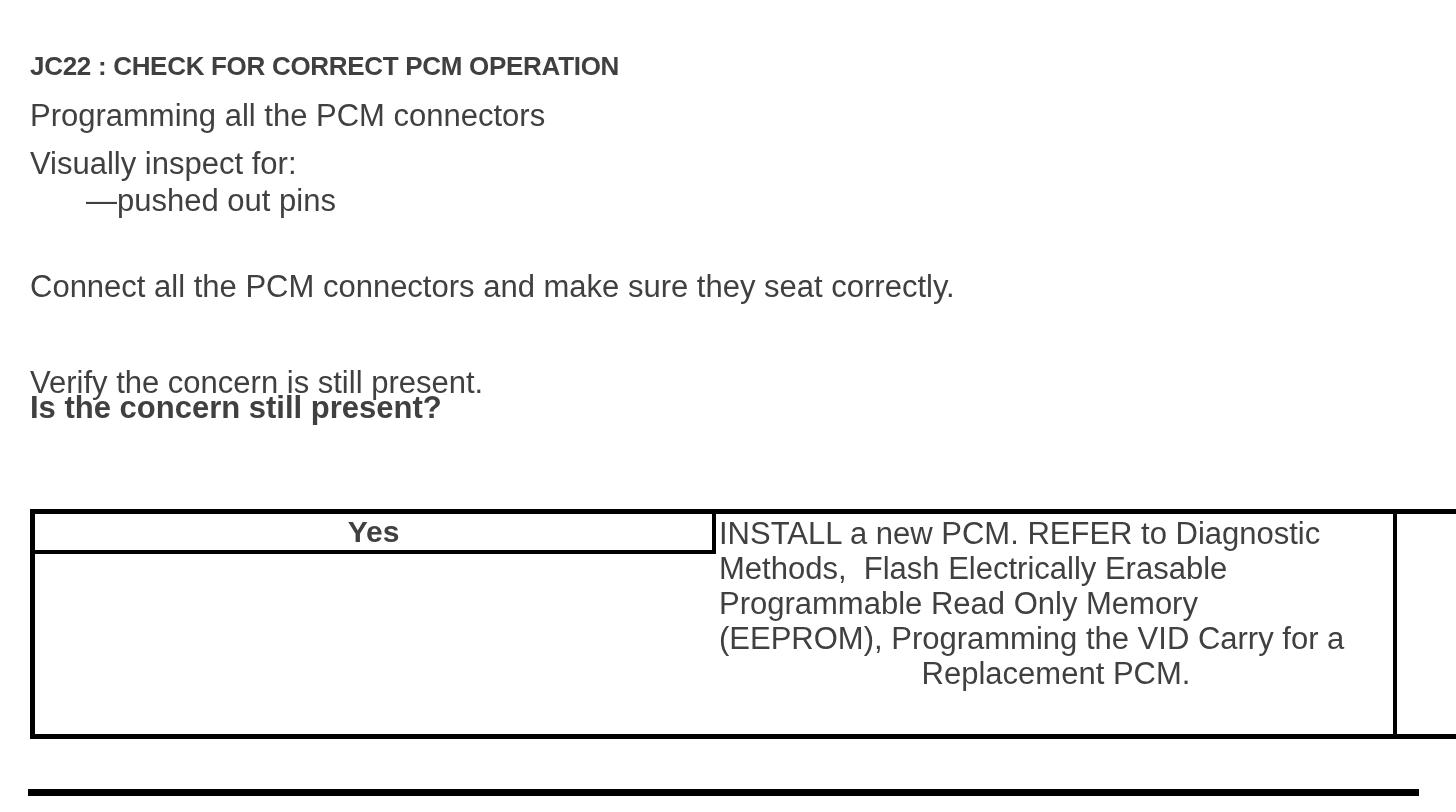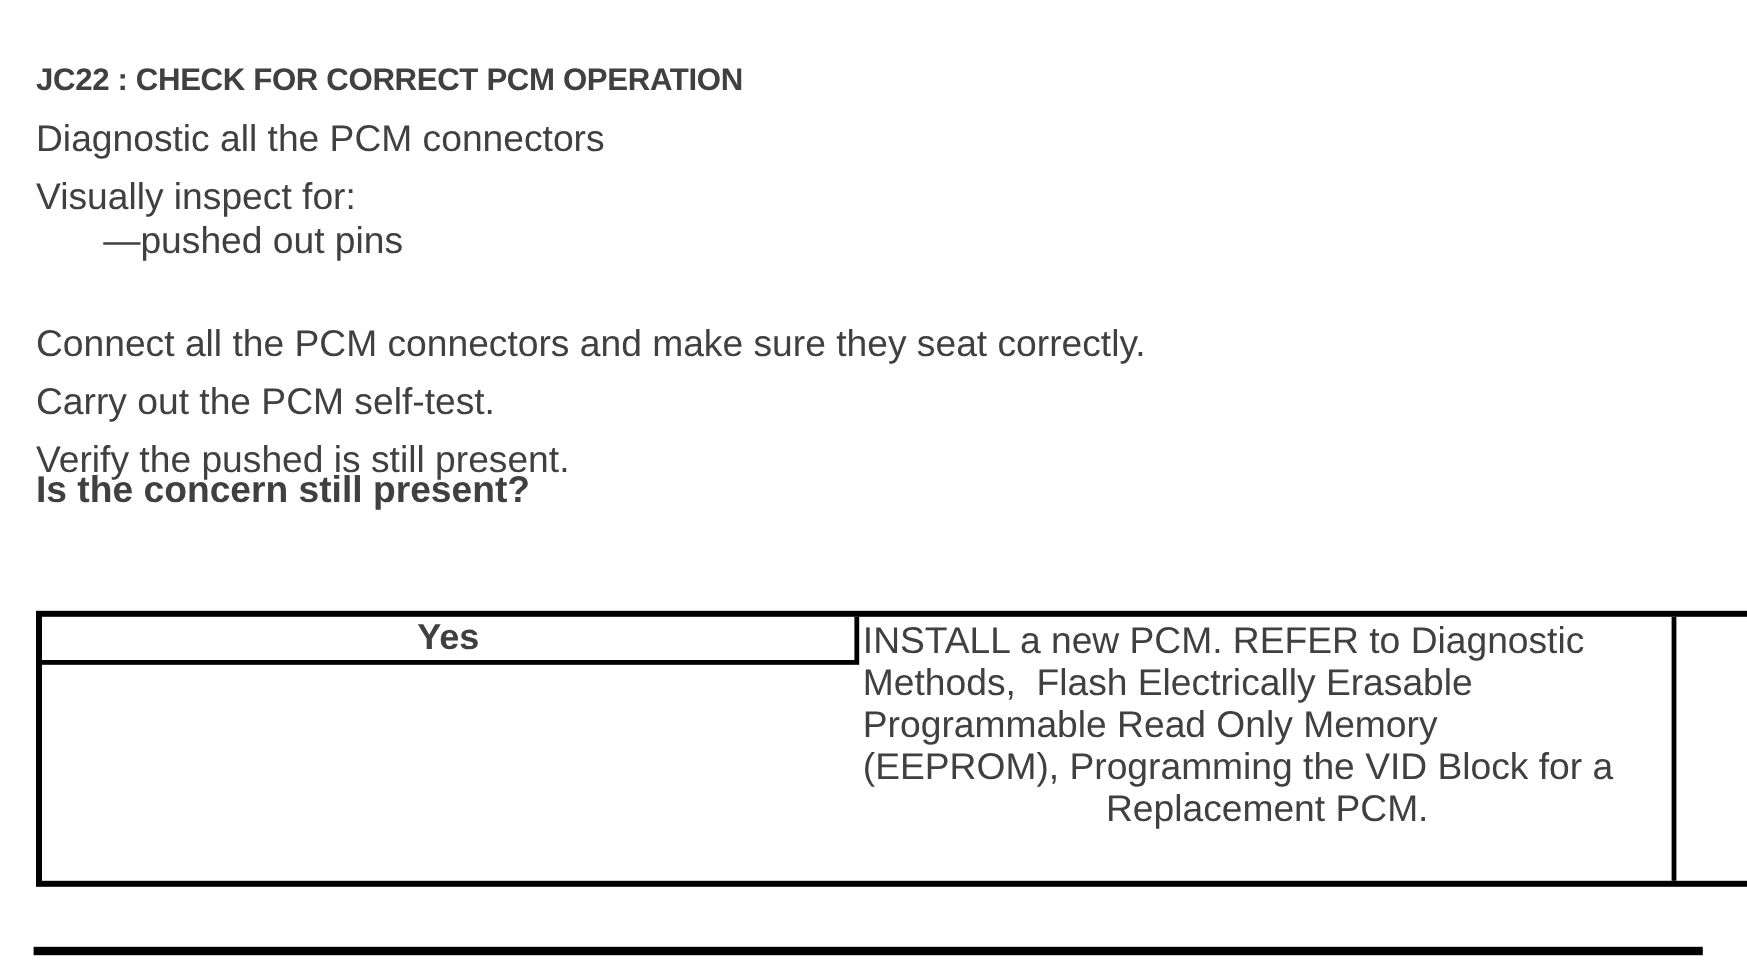--- a/index.html
+++ b/index.html
@@ -30,38 +30,37 @@
   .cell-no .lines{white-space:pre;line-height:37px;}
   .rule{position:absolute;left:28px;top:768px;width:1391px;height:7px;background:#000;}
 </style>
 </head>
 <body>
 
 <div class="page">
 
   <div class="heading">JC22 : CHECK FOR CORRECT PCM OPERATION</div>
 
-  <div class="bl t1">Diagnostic all the PCM connectors</div>
+  <div class="bl t1">Programming all the PCM connectors</div>
   <div class="bl t2">Visually inspect for:</div>
   <div class="bl indent t3">—pushed out pins</div>
   <div class="bl t5">Connect all the PCM connectors and make sure they seat correctly.</div>
-  <div class="bl t6">Carry out the PCM self-test.</div>
-  <div class="bl t7">Verify the pushed is still present.</div>
+  <div class="bl t7">Verify the concern is still present.</div>
   <div class="bl t8 bold">Is the concern still present?</div>
 
   <div class="dtable">
     <div class="dt-head">
       <div class="dt-h col-yes">Yes</div>
     </div>
     <div class="dt-body">
       <div class="col-yes cell-yes">
         <div class="lines">INSTALL a new PCM. REFER to Diagnostic
 Methods,  Flash Electrically Erasable
 Programmable Read Only Memory
-(EEPROM), Programming the VID Block for a</div>
+(EEPROM), Programming the VID Carry for a</div>
         <div class="last">Replacement PCM.</div>
       </div>
     </div>
   </div>
 
   <div class="rule"></div>
 
 </div>
 
 </body></html>

